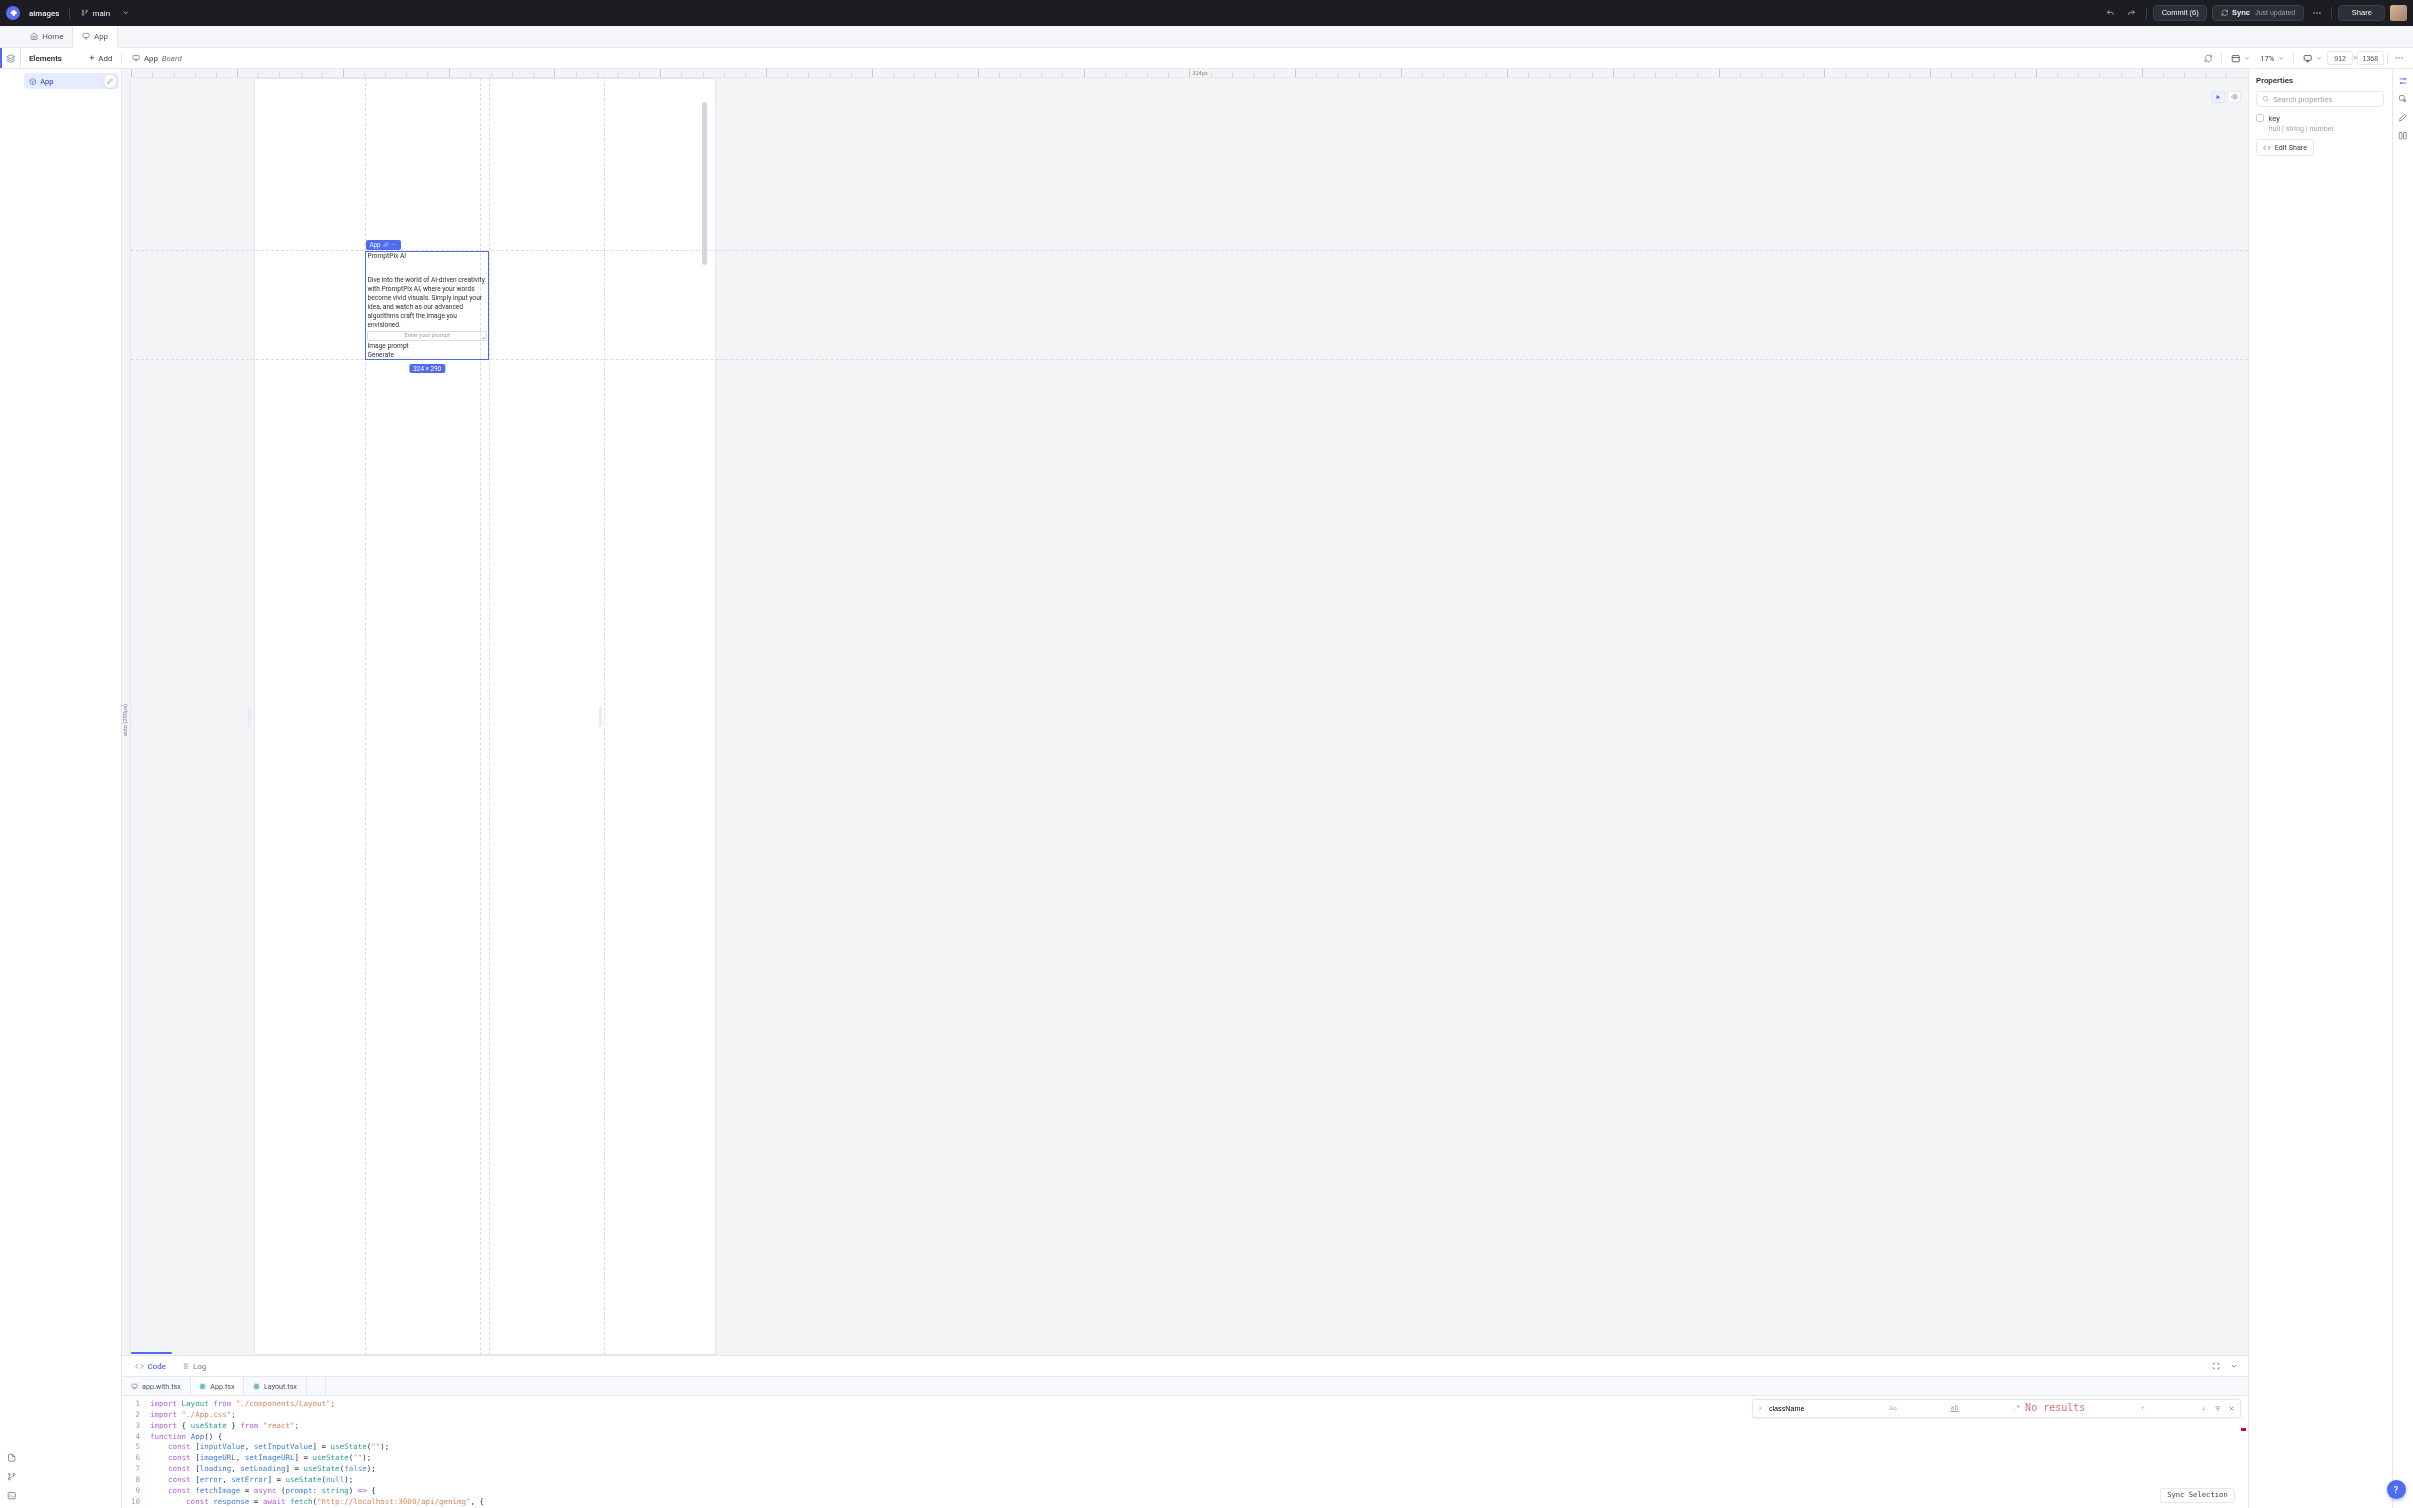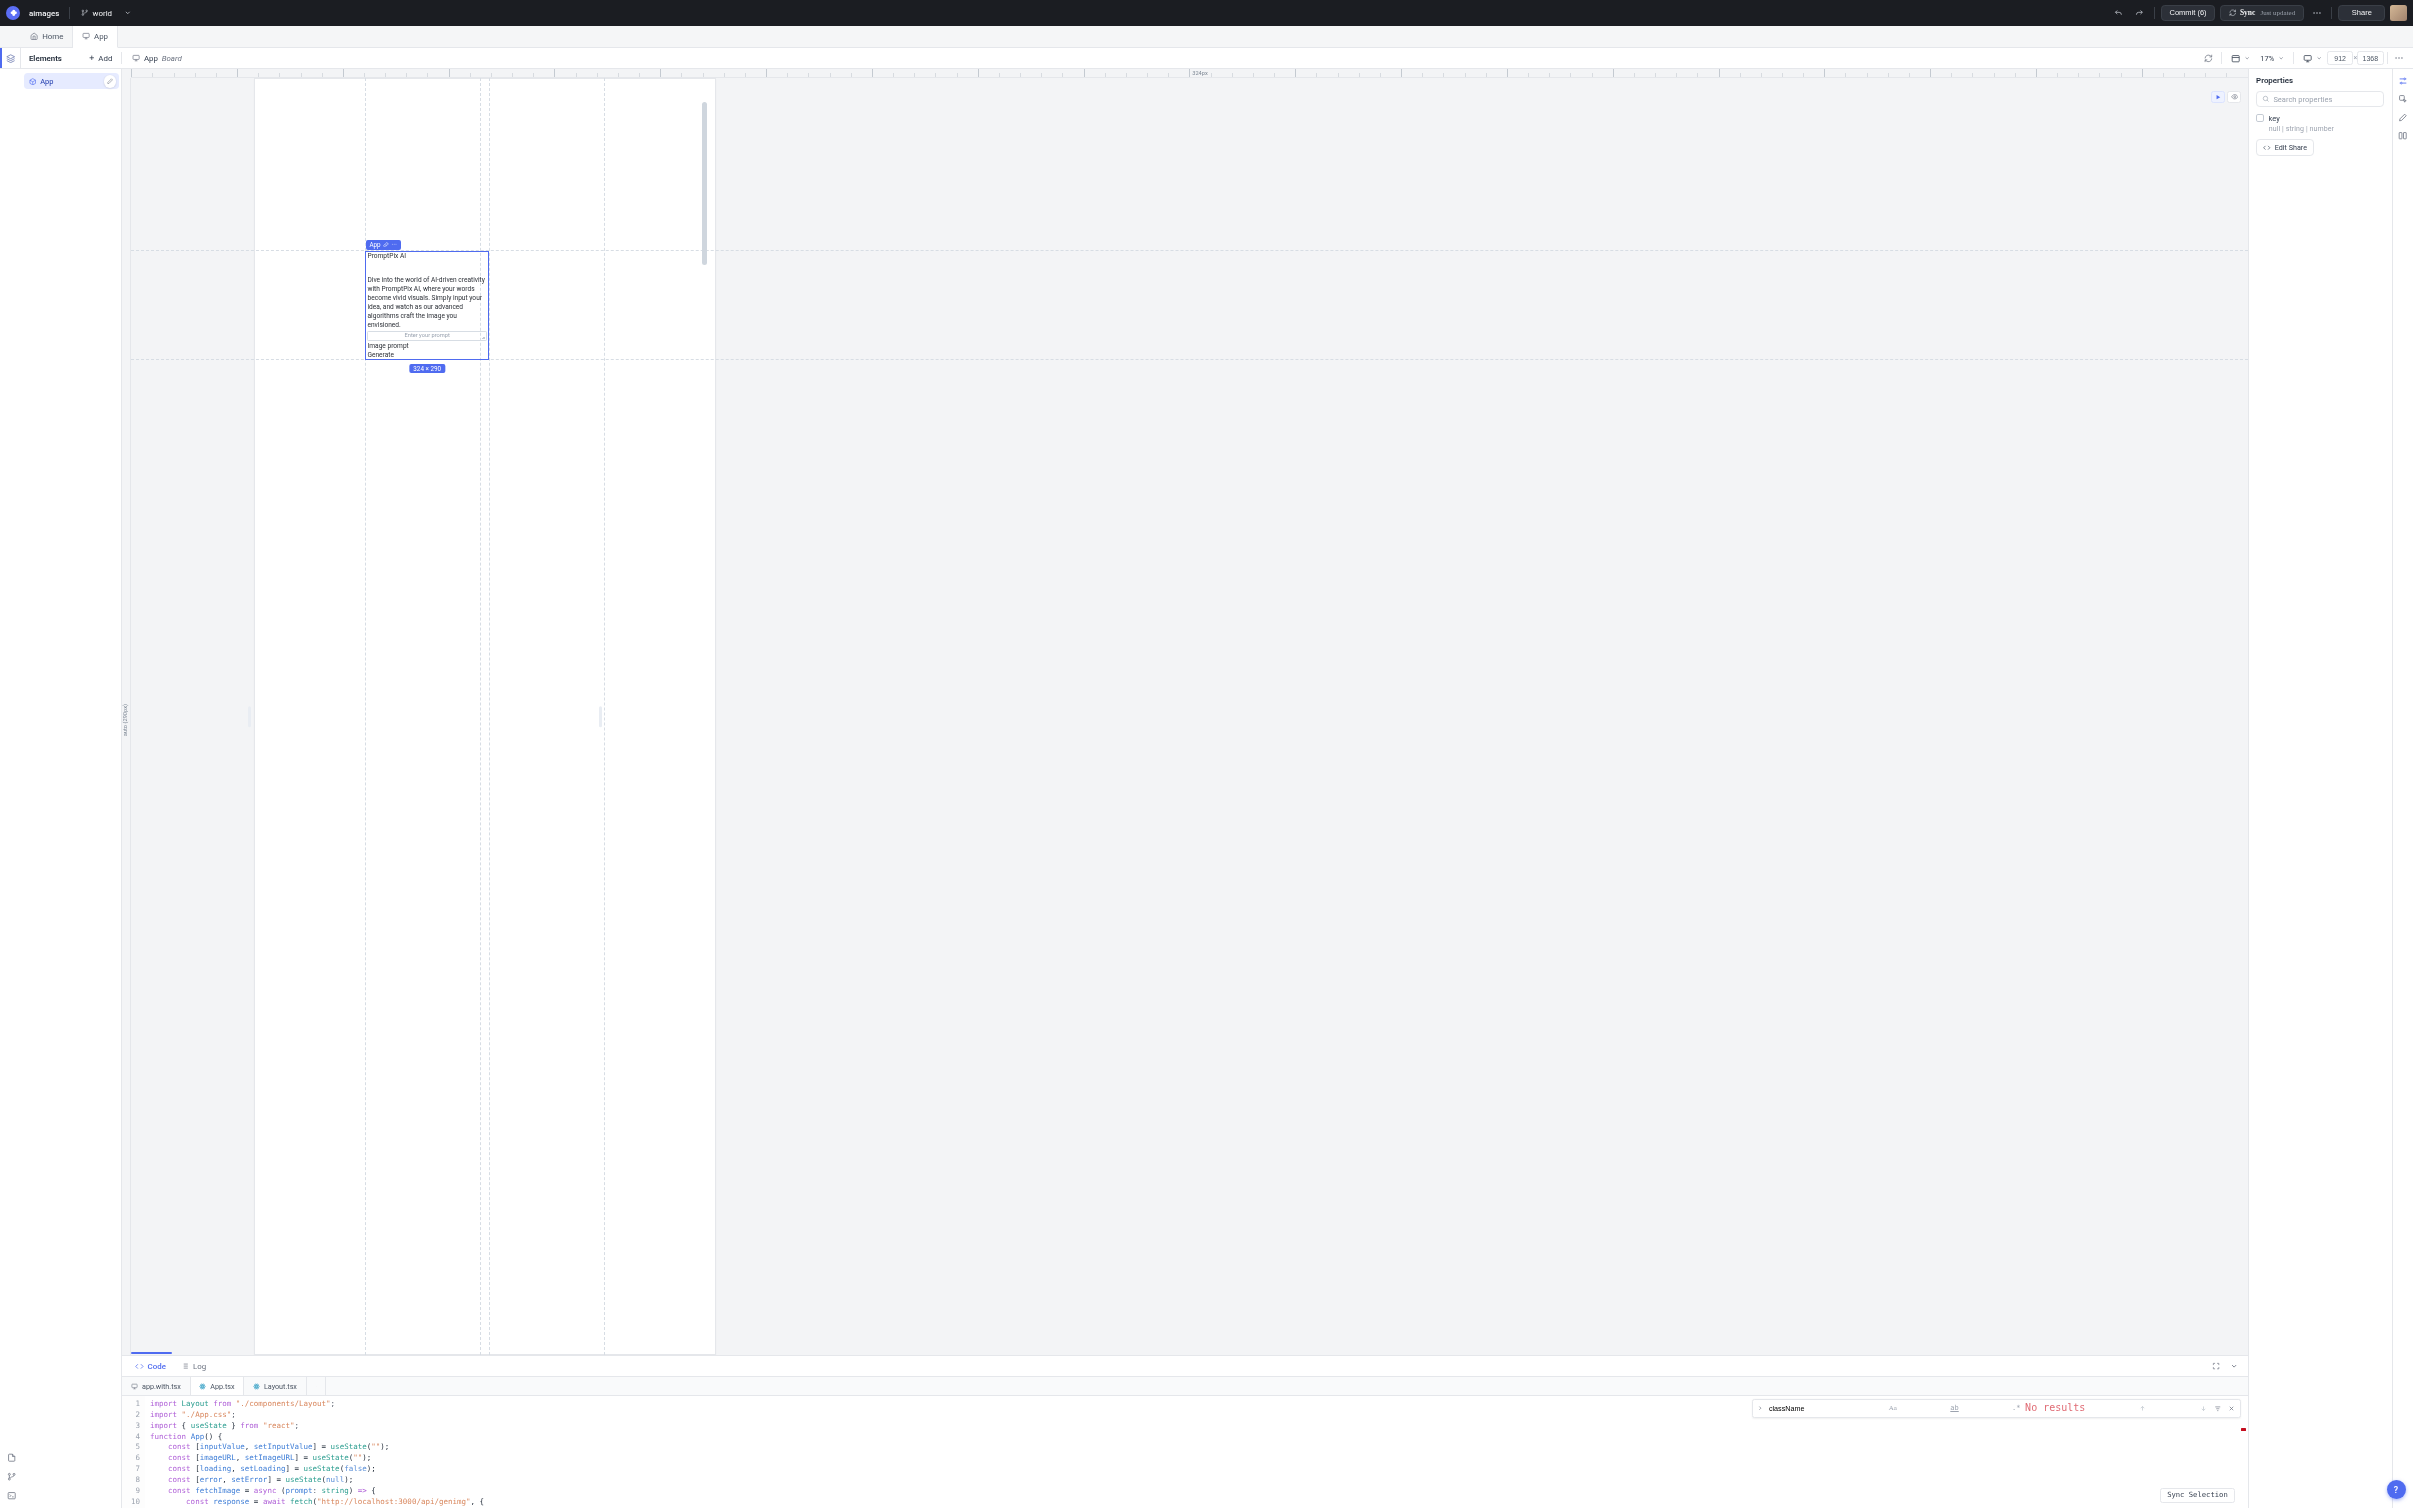--- a/index.html
+++ b/index.html
@@ -30,21 +30,21 @@
   svg { display:block; }
 
   
   .hdr { height:26px; background:var(--bg-header); display:flex; align-items:center; color:var(--text-white); padding:0 6.3px; gap:5px; }
   .hdr .logo { width:14px; height:14px; border-radius:50%; background:#5b6ef5; display:flex; align-items:center; justify-content:center; }
   .hdr .proj { font-size:7.9px; font-weight:500; padding:0 3.8px; }
   .hdr .vline { width:0.6px; height:12.6px; background:var(--border-dark); margin:0 1.3px; }
   .hdr .branch { display:flex; align-items:center; gap:3.8px; font-size:7.9px; padding:2.5px 5px; border-radius:2.5px; }
   .hdr .spacer { flex:1; }
   .btn-dark { background:var(--bg-btn-dark); border:0.6px solid var(--border-dark); color:var(--text-white); height:16.3px; padding:0 7.5px; border-radius:3.8px; display:flex; align-items:center; gap:3.8px; font-size:7.5px; cursor:pointer; }
-  .btn-darker { background:#2a2e35;font-family:Liberation Serif, serif; }
+  .btn-darker { background:#2a2e35; }
   .hdr .icon-btn { width:16.3px; height:16.3px; display:flex; align-items:center; justify-content:center; border-radius:2.5px; cursor:pointer; color:#c9ced6; }
   .hdr .avatar { width:16.3px; height:16.3px; border-radius:2.5px; background:linear-gradient(135deg,#d4b896,#a0826d); }
   .hdr .sync-sub { color:#9aa1ab; font-size:7px; margin-left:1.3px; }
 
   
   .tabs-row { height:22px; background:#f5f6f7; border-bottom:0.6px solid var(--border); display:flex; align-items:stretch; padding-left:21.4px; }
   .tab { display:flex; align-items:center; gap:3.8px; padding:0 8.8px; font-size:7.9px; color:#4b5563; cursor:pointer; border-right:0.6px solid var(--border); }
   .tab.home { border-right:0.6px solid var(--border); background:#f5f6f7; }
   .tab.active { background:#fff; border-bottom:0.6px solid #fff; margin-bottom:-0.6px; }
 
@@ -171,21 +171,21 @@
   </div>
   <div class="proj">aimages</div>
   <div class="vline"></div>
   <div class="branch">
     <svg width="7.5" height="7.5" viewBox="0 0 24 24" fill="none" stroke="#c9ced6" stroke-width="2">
         <circle cx="6" cy="6" r="2.5"></circle>
         <circle cx="6" cy="18" r="2.5"></circle>
         <circle cx="18" cy="6" r="2.5"></circle>
         <path d="M6 8.5v7M18 8.5c0 4-6 3-9.5 6"></path>
       </svg>
-    <span>world</span>
+    <span>main</span>
   </div>
   <div class="icon-btn" style="margin-left:-2.5px;">
     <svg width="7.5" height="7.5" viewBox="0 0 24 24" fill="none" stroke="#c9ced6" stroke-width="2.5">
         <path d="M6 9l6 6 6-6"></path>
       </svg>
   </div>
   <div class="spacer"></div>
   <div class="icon-btn">
     <svg width="8.8" height="8.8" viewBox="0 0 24 24" fill="none" stroke="#c9ced6" stroke-width="2">
         <path d="M9 14l-5-5 5-5"></path>

